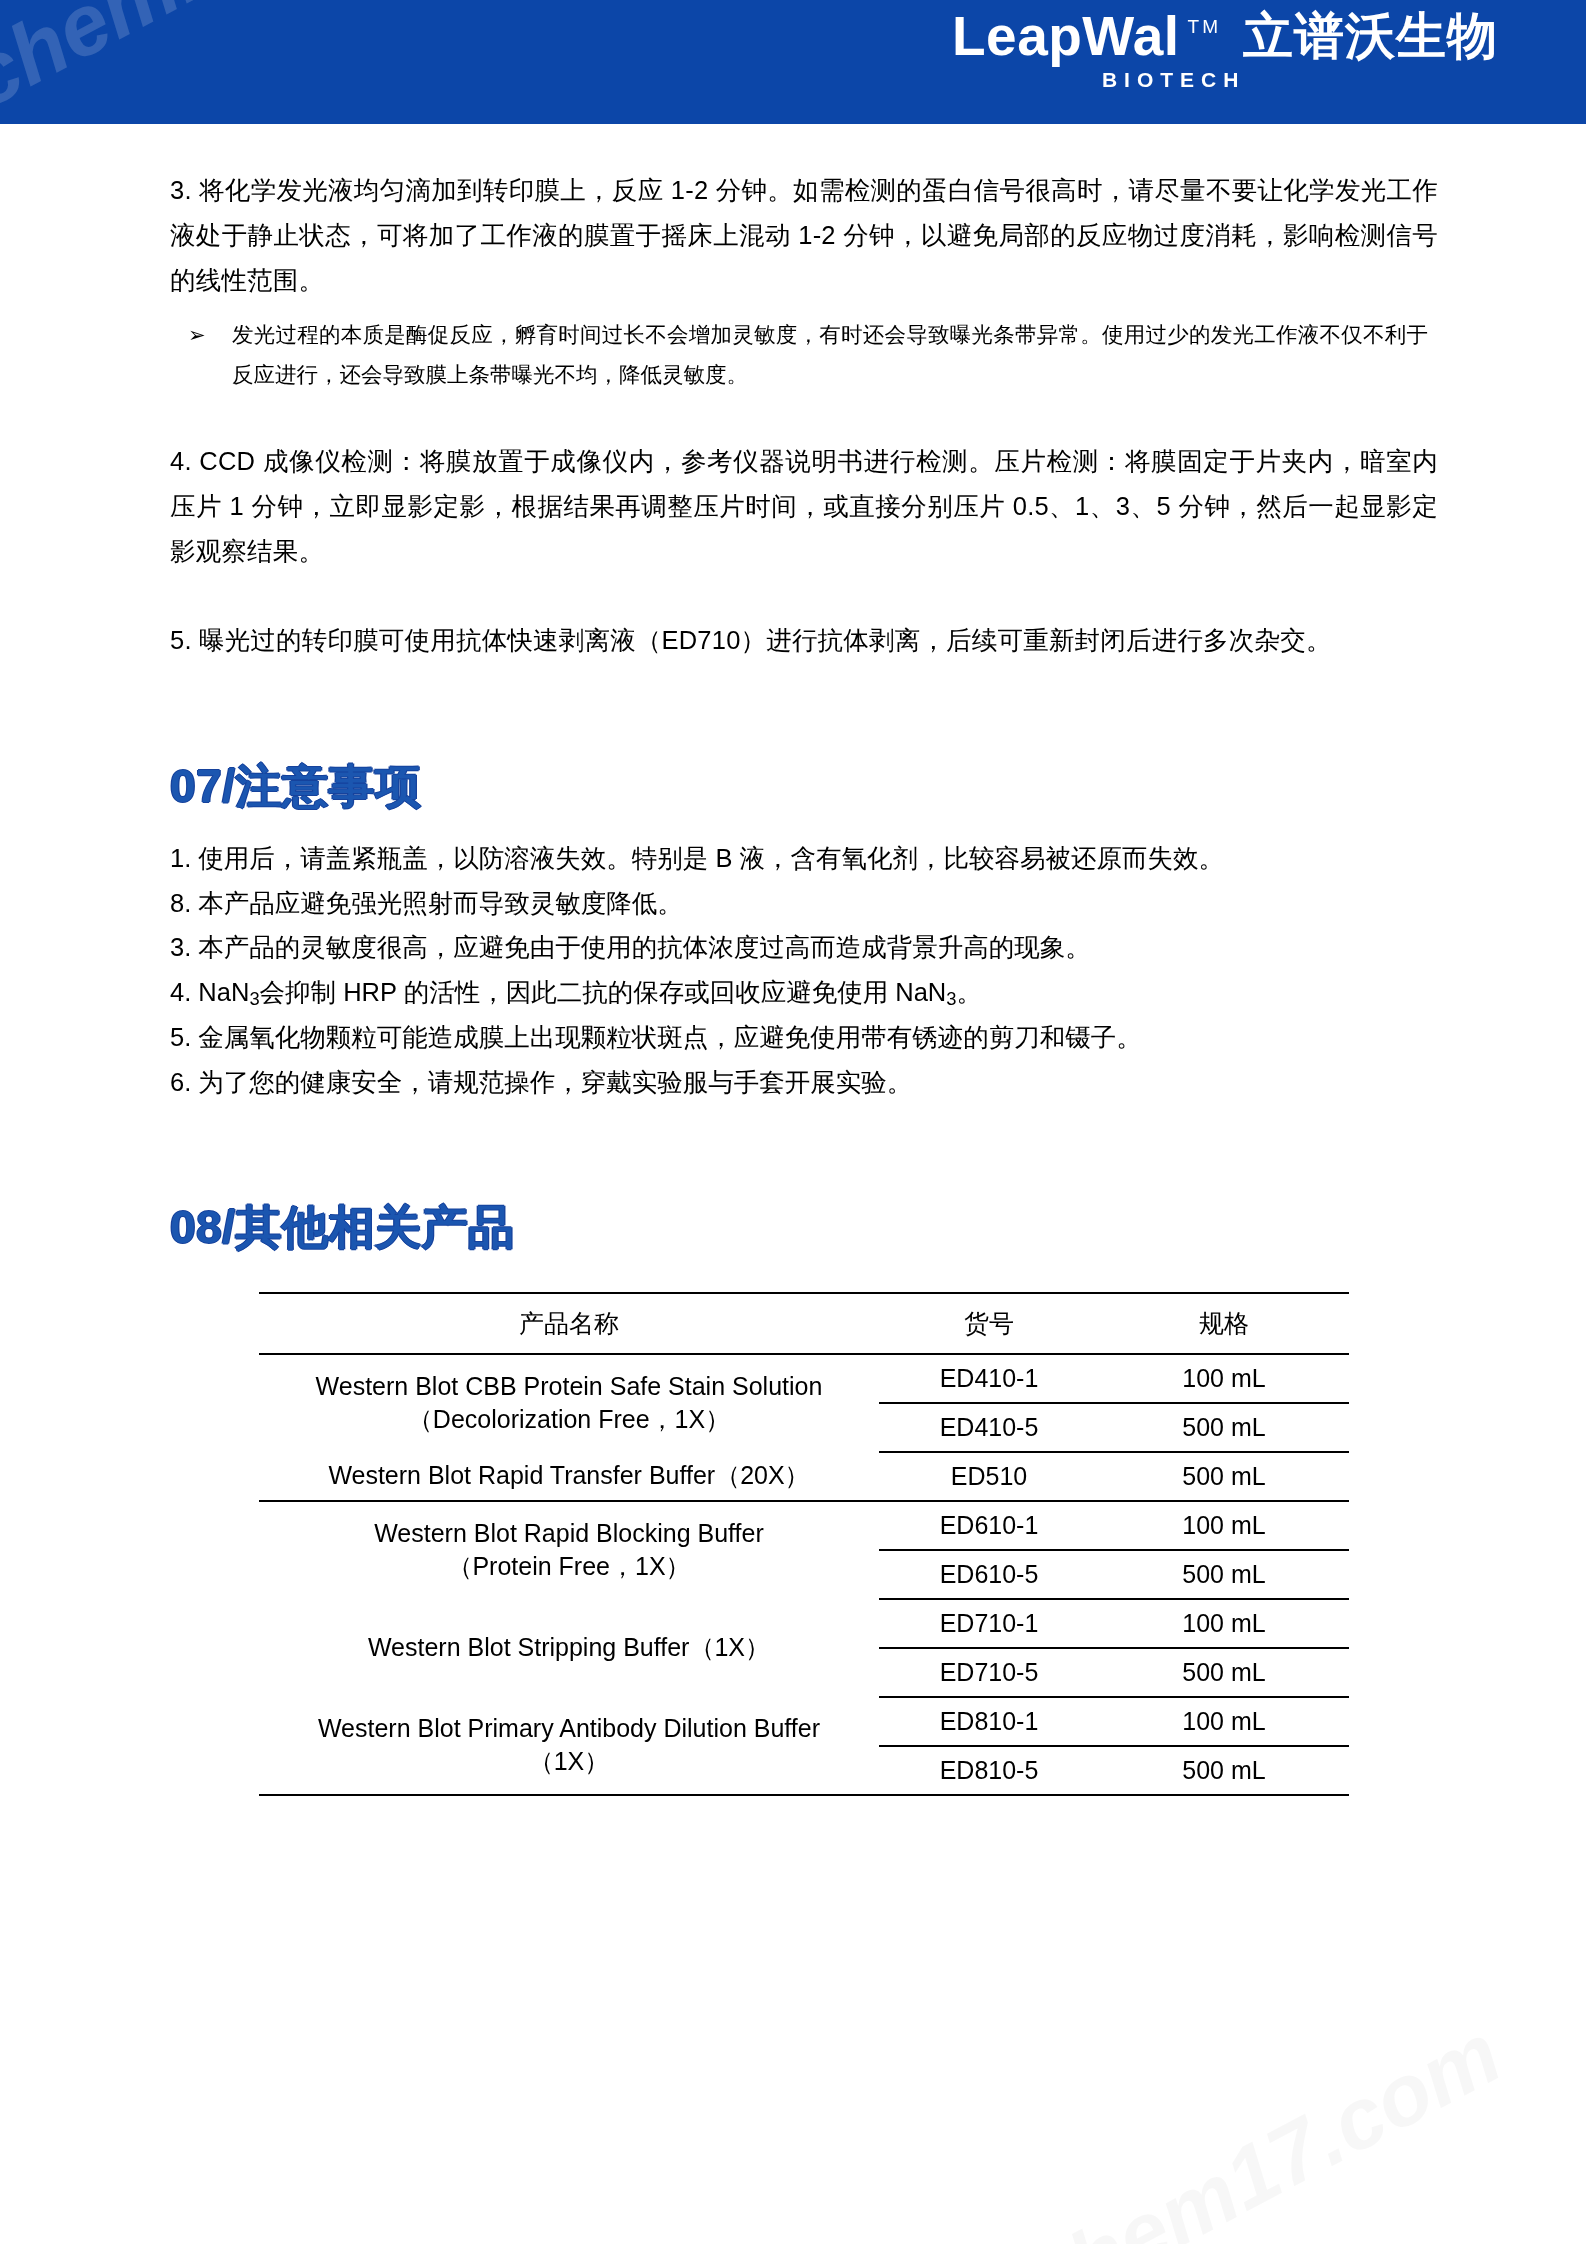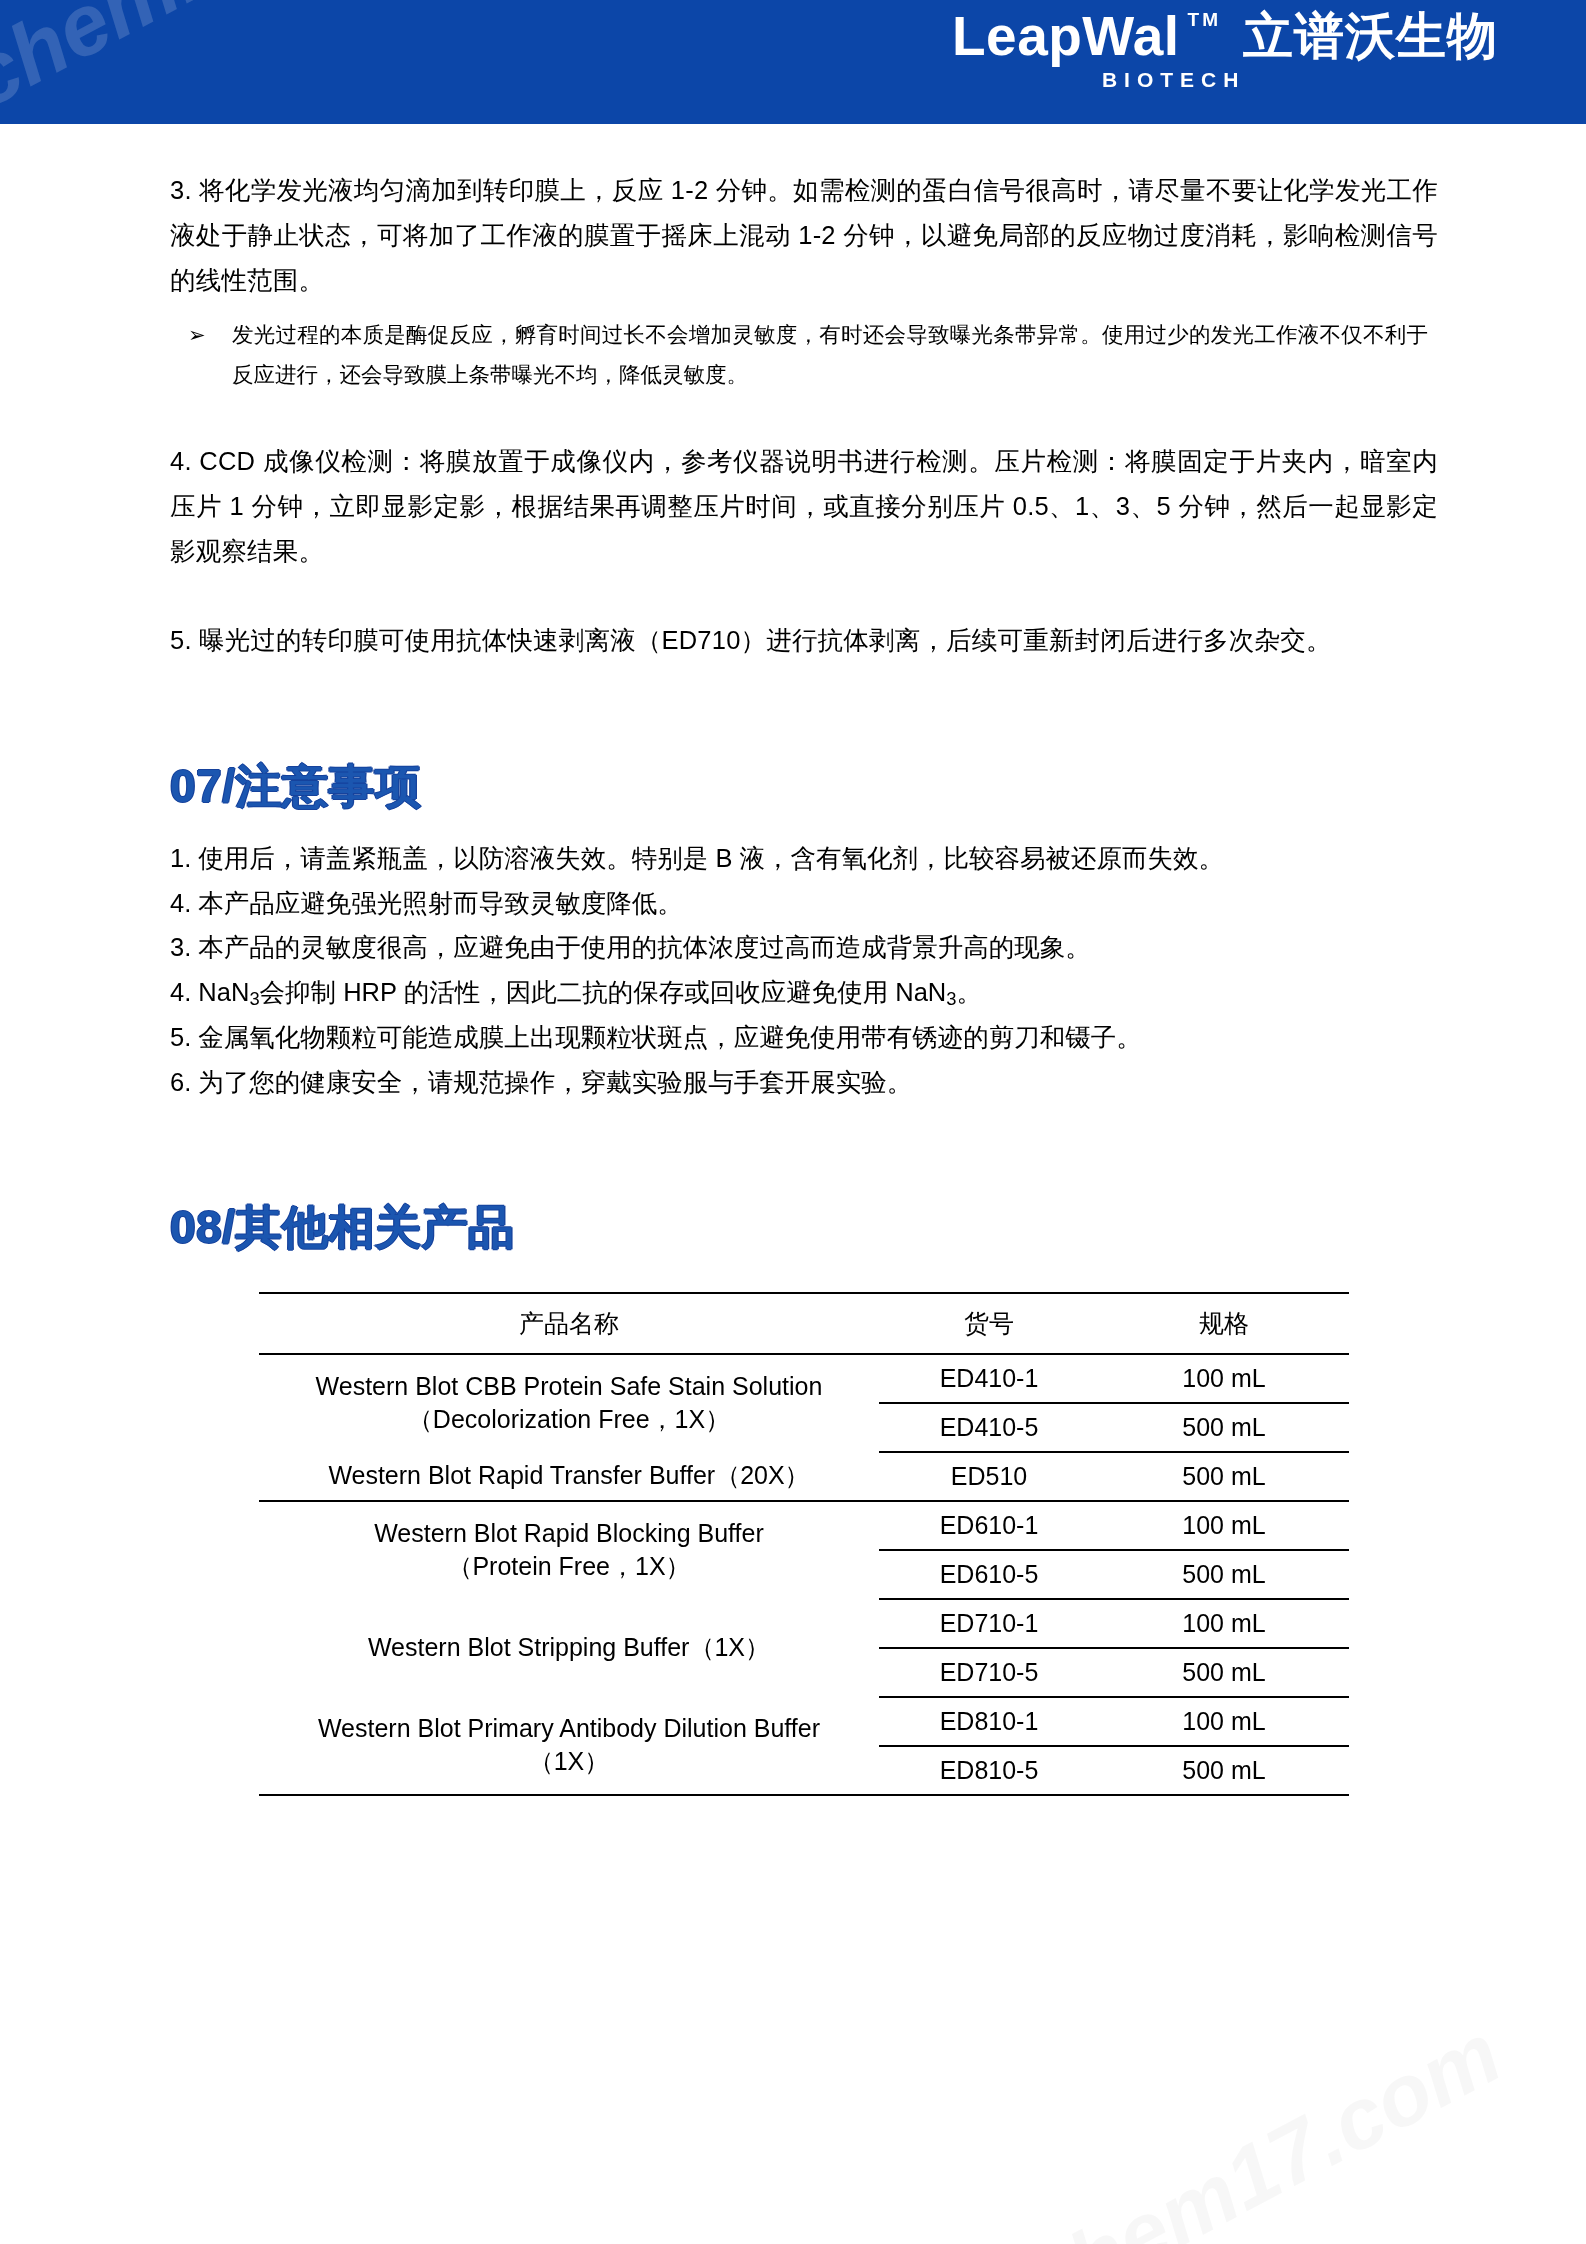--- a/index.html
+++ b/index.html
@@ -44,23 +44,23 @@
   }
   #logo-latin {
     font-size: 55px;
     font-weight: 700;
     letter-spacing: 0.5px;
     line-height: 1.05;
     font-family: "Liberation Sans", "DejaVu Sans", sans-serif;
   }
   #logo-tm {
     font-size: 19px;
-    font-weight: 700;
+    font-weight: 400;
     letter-spacing: 3px;
-    margin-top: 1px;
+    margin-top: 8px;
     margin-left: -6px;
   }
   #logo-cn {
     font-size: 50px;
     font-weight: 700;
     letter-spacing: 1px;
     line-height: 1.12;
     margin-left: 8px;
   }
   #logo-sub {
@@ -234,21 +234,21 @@
       <p class="para">5. 曝光过的转印膜可使用抗体快速剥离液（ED710）进行抗体剥离，后续可重新封闭后进行多次杂交。</p>
 
       <div style="height:96px"></div>
 
       <div class="section-heading">07/注意事项</div>
 
       <div style="height:22px"></div>
 
       <ol class="num-list">
         <li>1. 使用后，请盖紧瓶盖，以防溶液失效。特别是 B 液，含有氧化剂，比较容易被还原而失效。</li>
-        <li>4. 本产品应避免强光照射而导致灵敏度降低。</li>
+        <li>8. 本产品应避免强光照射而导致灵敏度降低。</li>
         <li>3. 本产品的灵敏度很高，应避免由于使用的抗体浓度过高而造成背景升高的现象。</li>
         <li>
           <span>4. NaN</span><span class="sub">3</span><span>会抑制 HRP 的活性，因此二抗的保存或回收应避免使用 NaN</span><span class="sub">3</span><span>。</span>
         </li>
         <li>5. 金属氧化物颗粒可能造成膜上出现颗粒状斑点，应避免使用带有锈迹的剪刀和镊子。</li>
         <li>6. 为了您的健康安全，请规范操作，穿戴实验服与手套开展实验。</li>
       </ol>
 
       <div style="height:96px"></div>
 

